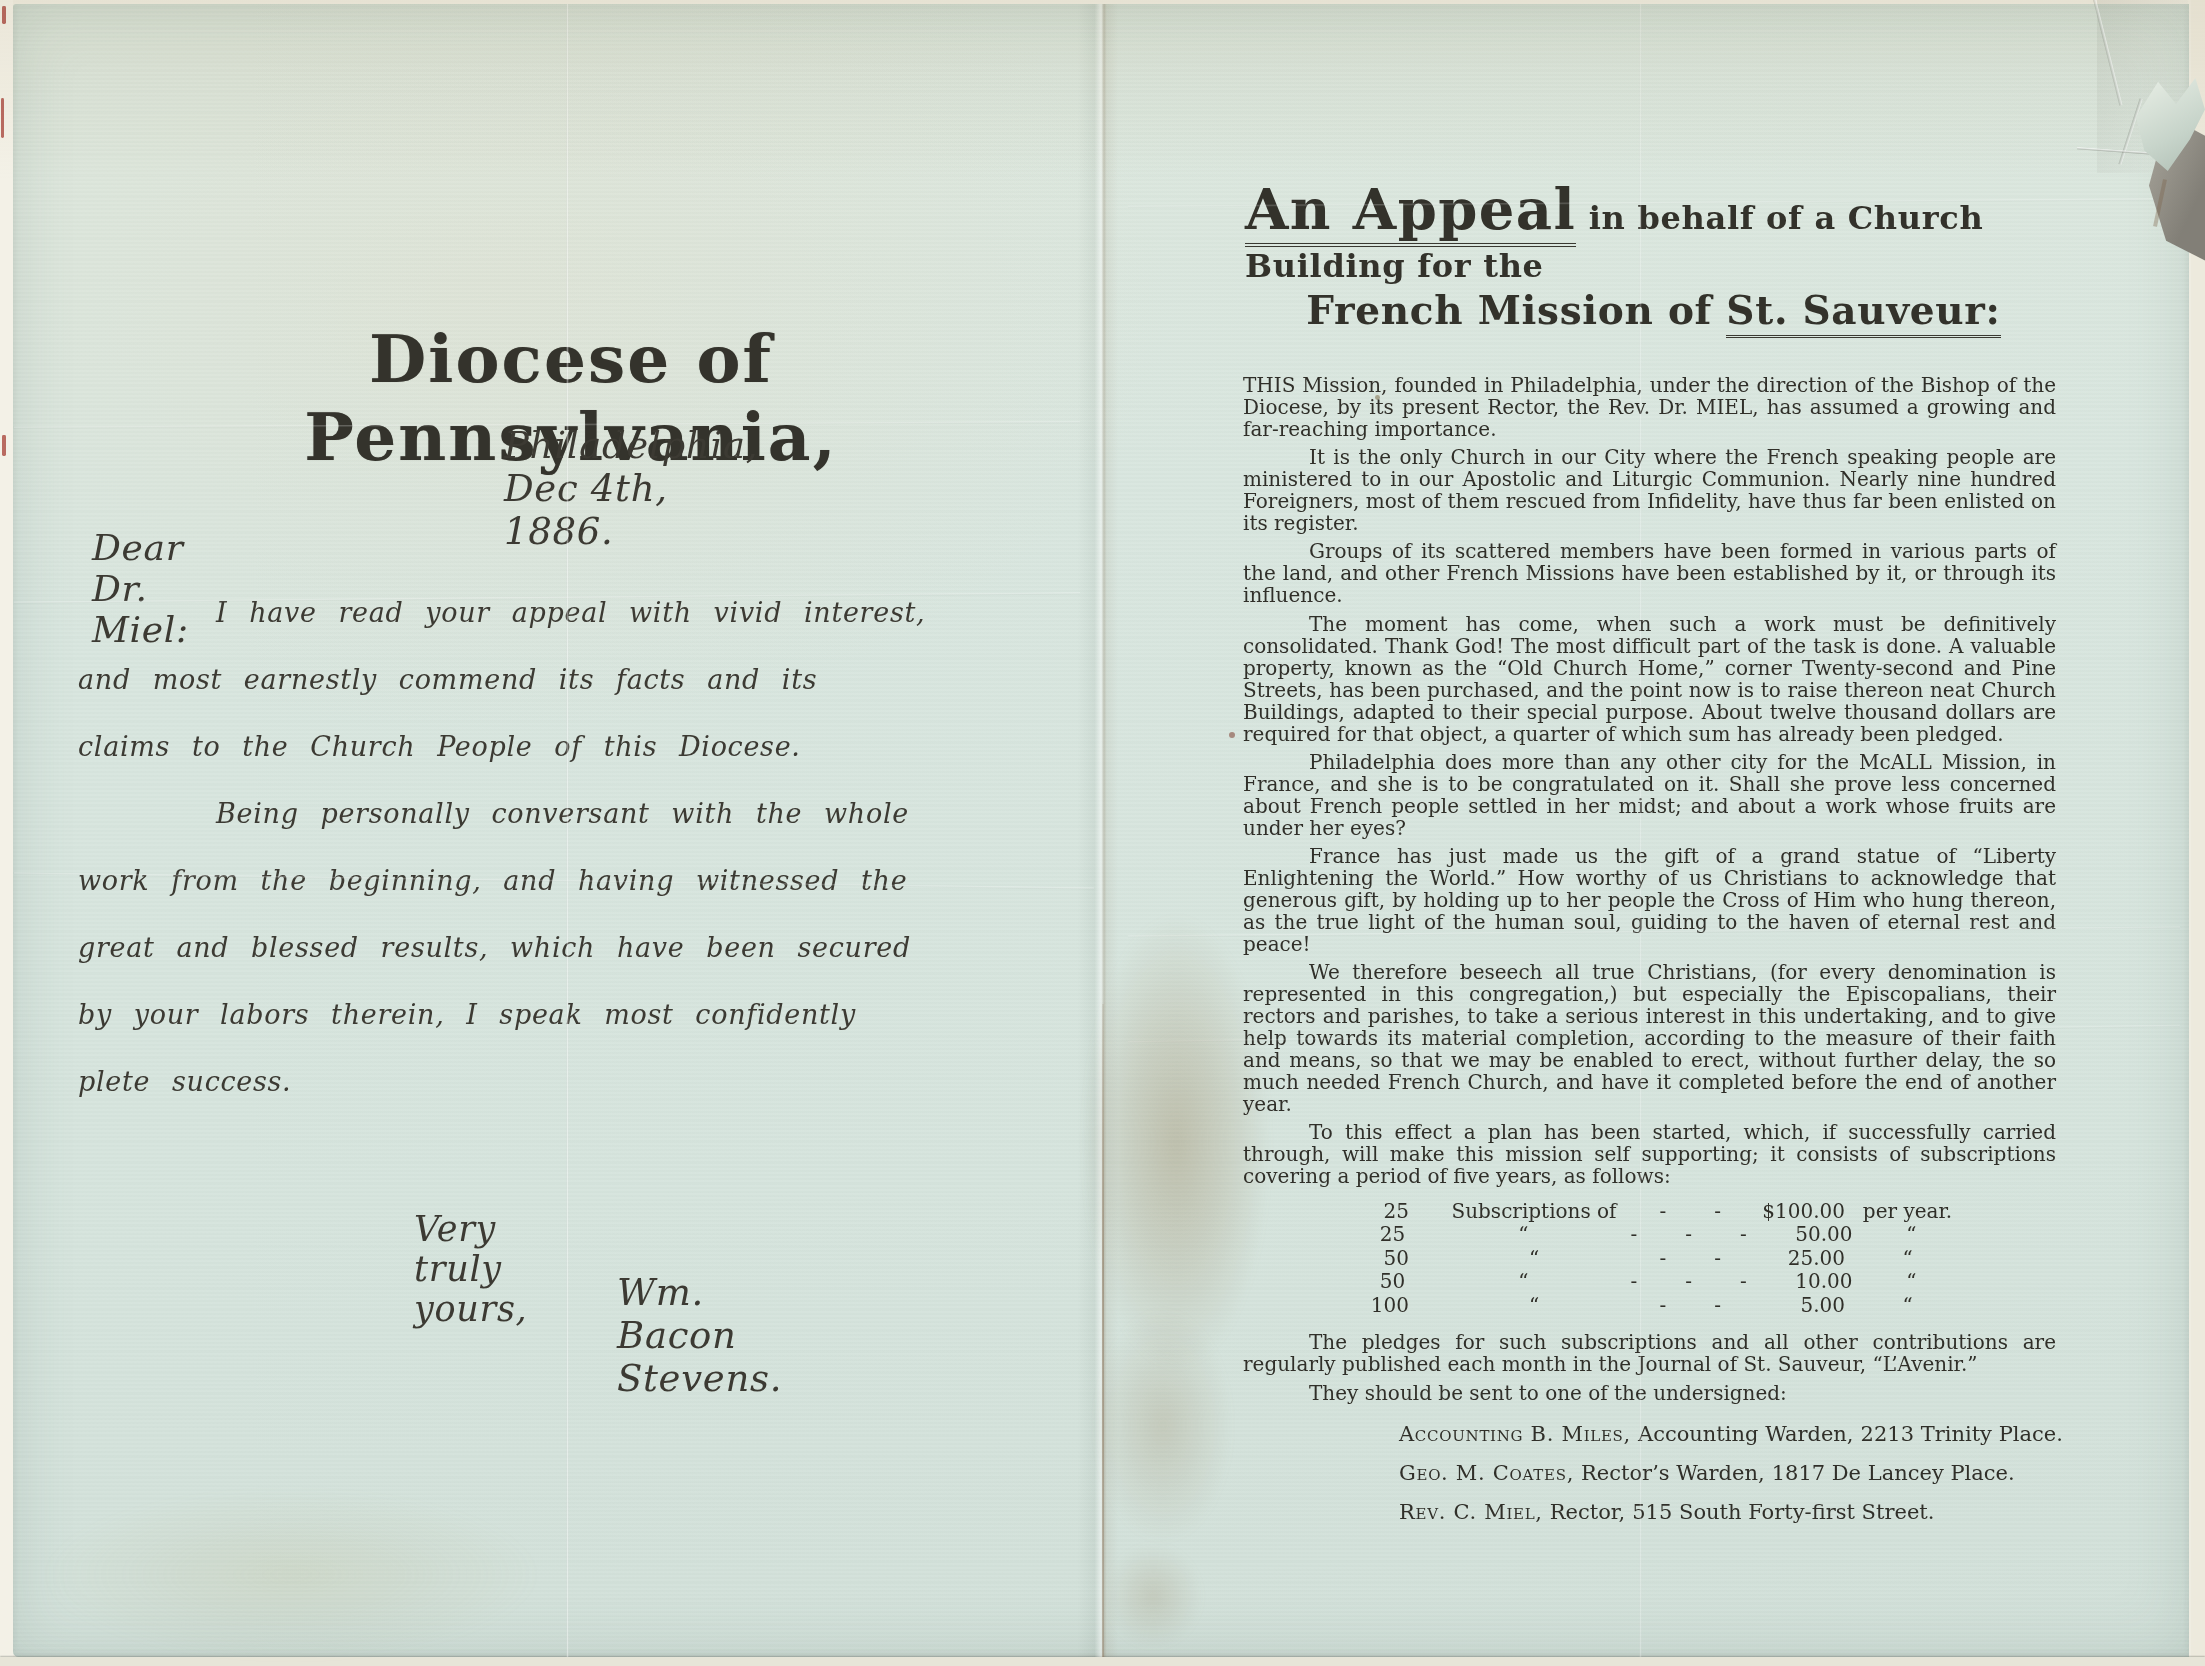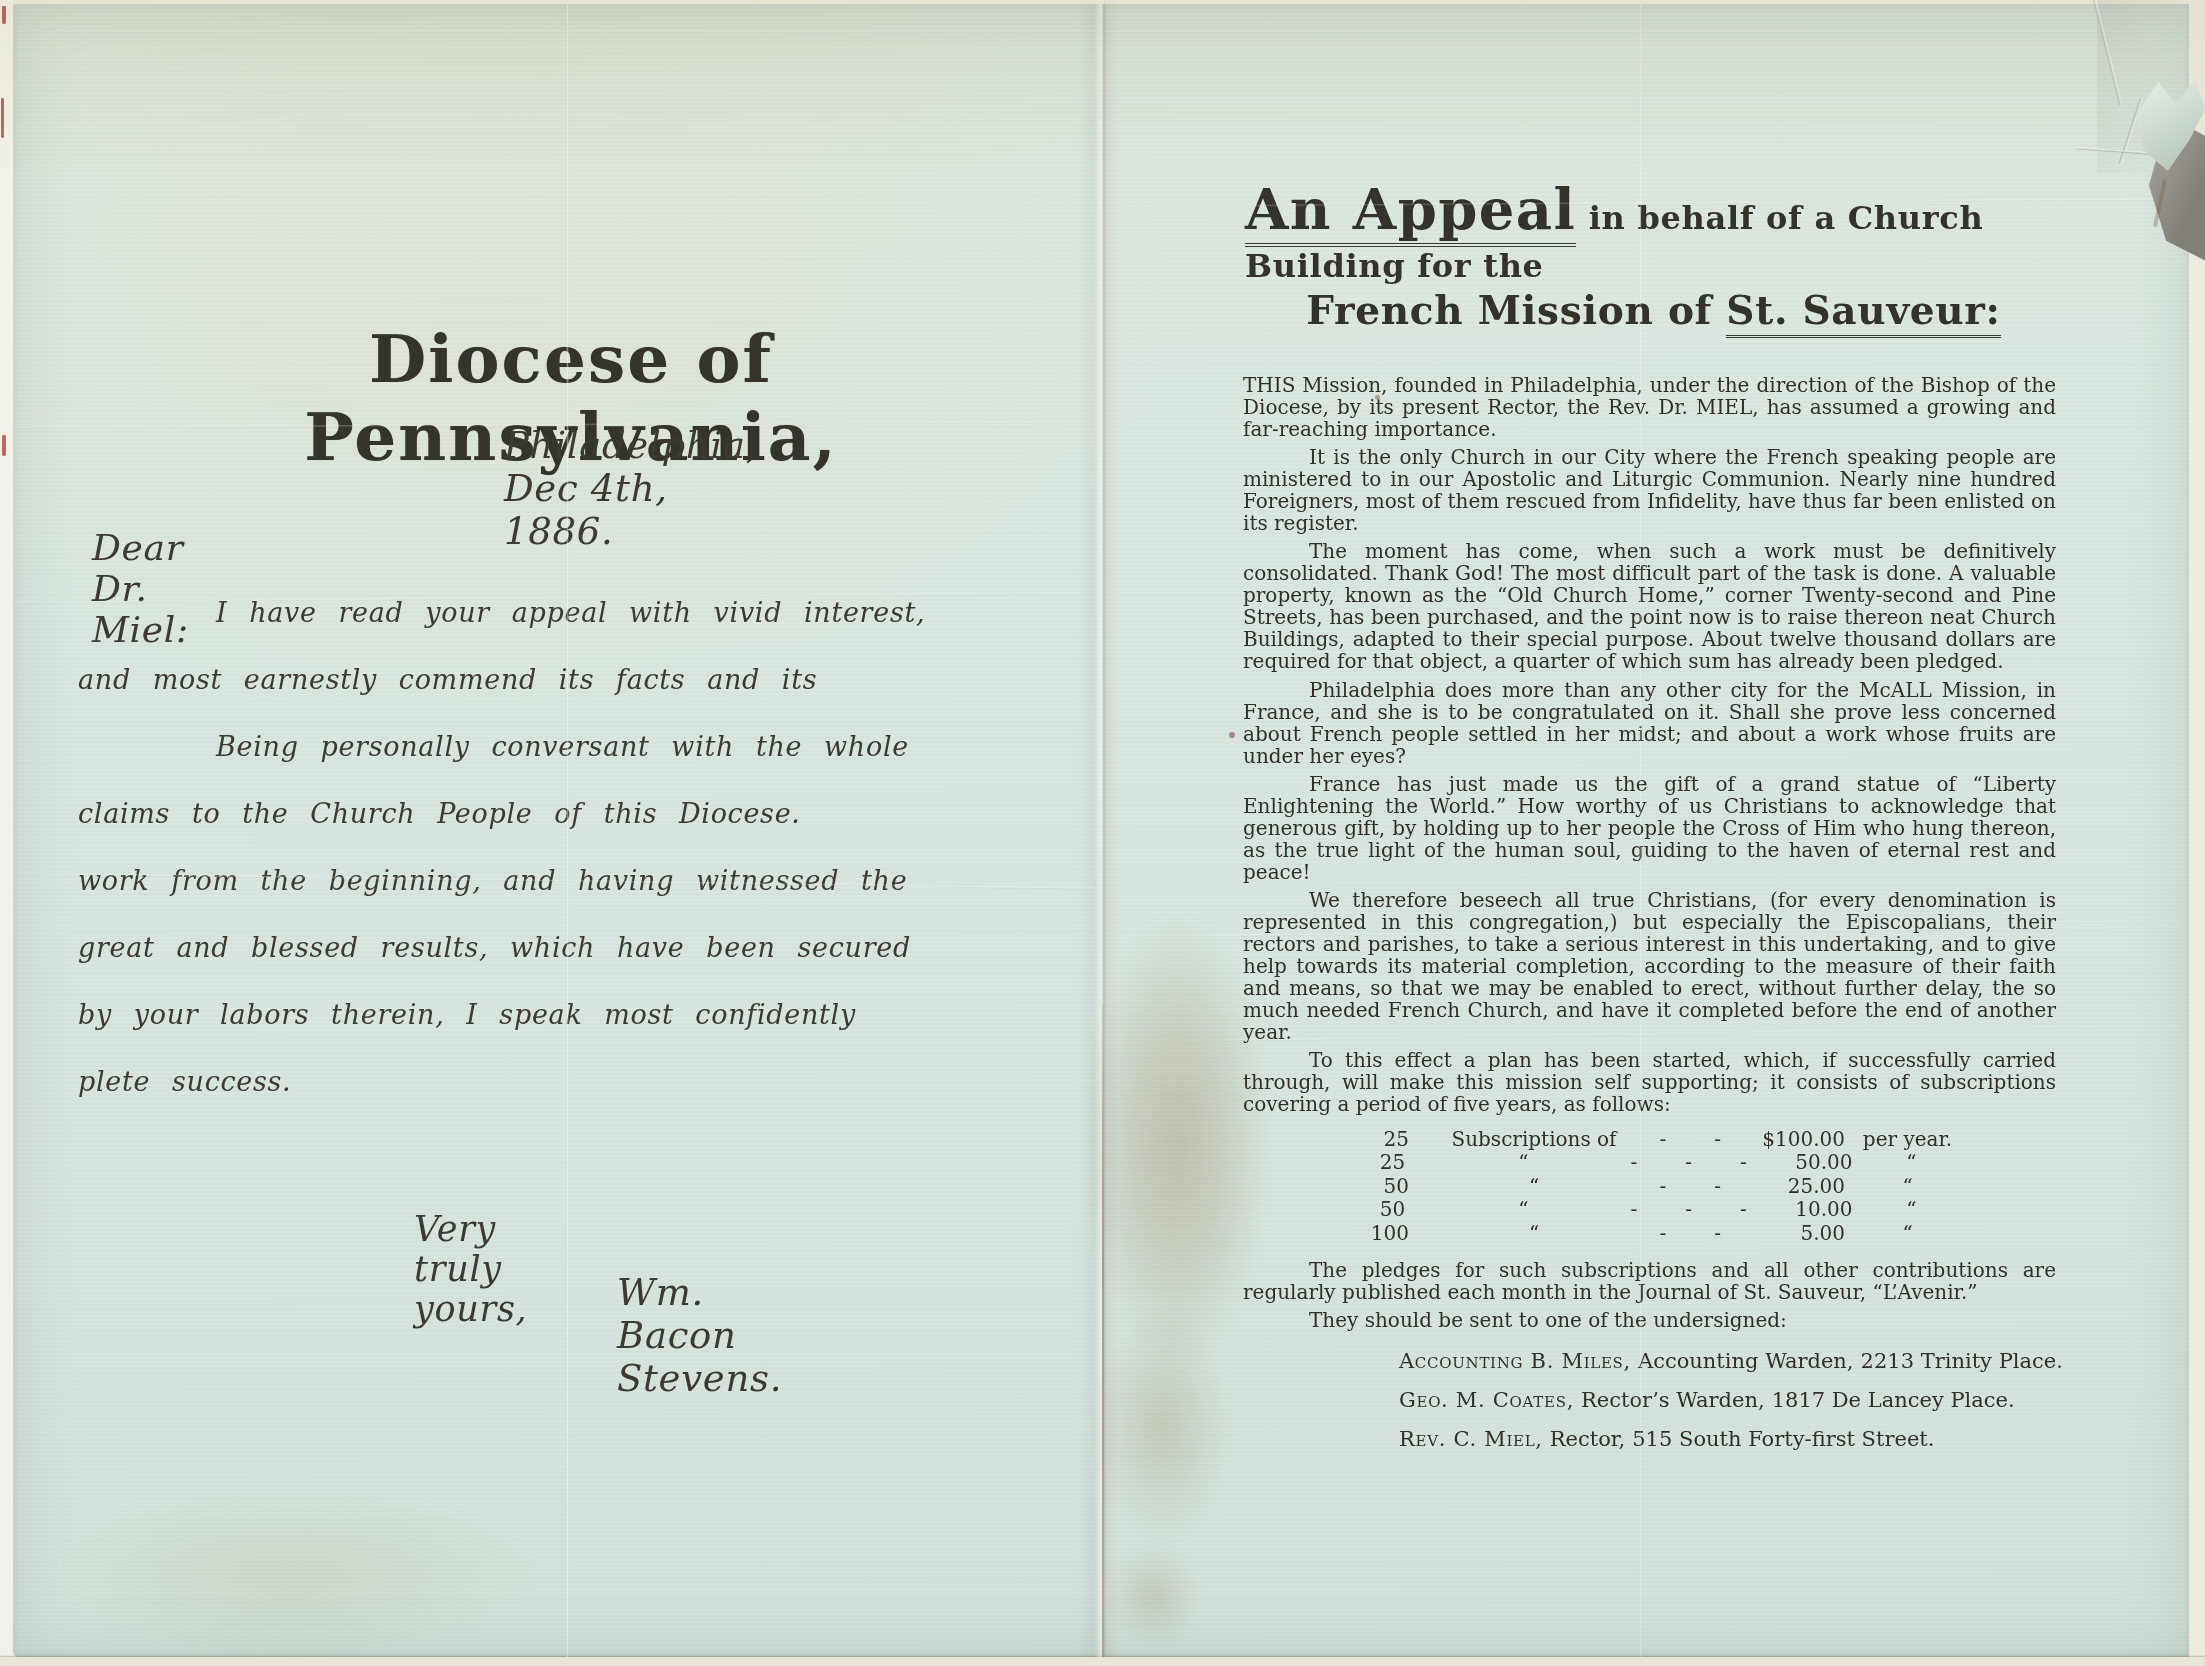--- a/index.html
+++ b/index.html
@@ -124,22 +124,22 @@
   <div class="crease-h" style="left:1128px;top:931px;width:1052px;transform:rotate(-.5deg);opacity:.55;"></div>
   <div class="crease-h" style="left:1128px;top:1033px;width:1052px;transform:rotate(-.9deg);opacity:.45;"></div>
 
   <div class="page">
     <div class="letterhead">Diocese of Pennsylvania,</div>
     <div class="hand dateline">Philadelphia, Dec 4th, 1886.</div>
     <div class="hand salutation">Dear Dr. Miel:</div>
     <div class="hand hand-body">
       <div class="hand-line indent">I have read your appeal with vivid interest,</div>
       <div class="hand-line">and most earnestly commend its facts and its</div>
+      <div class="hand-line">claims to the Church People of this Diocese.</div>
       <div class="hand-line indent">Being personally conversant with the whole</div>
-      <div class="hand-line">claims to the Church People of this Diocese.</div>
       <div class="hand-line">work from the beginning, and having witnessed the</div>
       <div class="hand-line">great and blessed results, which have been secured</div>
       <div class="hand-line">by your labors therein, I speak most confidently</div>
       <div class="hand-line">plete success.</div>
     </div>
     <div class="hand closing">Very truly yours,</div>
     <div class="hand signature">Wm. Bacon Stevens.</div>
   </div>
 
   <div class="page">
@@ -147,20 +147,21 @@
       <span class="title-lead">An Appeal</span><span class="title-rest">in behalf of a Church Building for the</span>
       <div class="title-line2">
         <span>French Mission of</span>
         <span class="title-underlined">St. Sauveur:</span>
       </div>
     </div>
 
     <div class="appeal-body">
       <p class="flush">THIS Mission, founded in Philadelphia, under the direction of the Bishop of the Diocese, by its present Rector, the Rev. Dr. MIEL, has assumed a growing and far-reaching importance.</p>
       <p>It is the only Church in our City where the French speaking people are ministered to in our Apostolic and Liturgic Communion.  Nearly nine hundred Foreigners, most of them rescued from Infidelity, have thus far been enlisted on its register.</p>
+      <p>Groups of its scattered members have been formed in various parts of the land, and other French Missions have been established by it, or through its influence.</p>
       <p>The moment has come, when such a work must be definitively consolidated.  Thank God! The most difficult part of the task is done.  A valuable property, known as the “Old Church Home,” corner Twenty-second and Pine Streets, has been purchased, and the point now is to raise thereon neat Church Buildings, adapted to their special purpose.  About twelve thousand dollars are required for that object, a quarter of which sum has already been pledged.</p>
       <p>Philadelphia does more than any other city for the McALL Mission, in France, and she is to be congratulated on it.  Shall she prove less concerned about French people settled in her midst; and about a work whose fruits are under her eyes?</p>
       <p>France has just made us the gift of a grand statue of “Liberty Enlightening the World.”  How worthy of us Christians to acknowledge that generous gift, by holding up to her people the Cross of Him who hung thereon, as the true light of the human soul, guiding to the haven of eternal rest and peace!</p>
       <p>We therefore beseech all true Christians, (for every denomination is represented in this congregation,) but especially the Episcopalians, their rectors and parishes, to take a serious interest in this undertaking, and to give help towards its material completion, according to the measure of their faith and means, so that we may be enabled to erect, without further delay, the so much needed French Church, and have it completed before the end of another year.</p>
       <p>To this effect a plan has been started, which, if successfully carried through, will make this mission self supporting; it consists of subscriptions covering a period of five years, as follows:</p>
 
       <div class="sub-table">
         <div class="t-row">
           <span class="t-qty">25</span>
           <span class="t-item">Subscriptions of</span>

